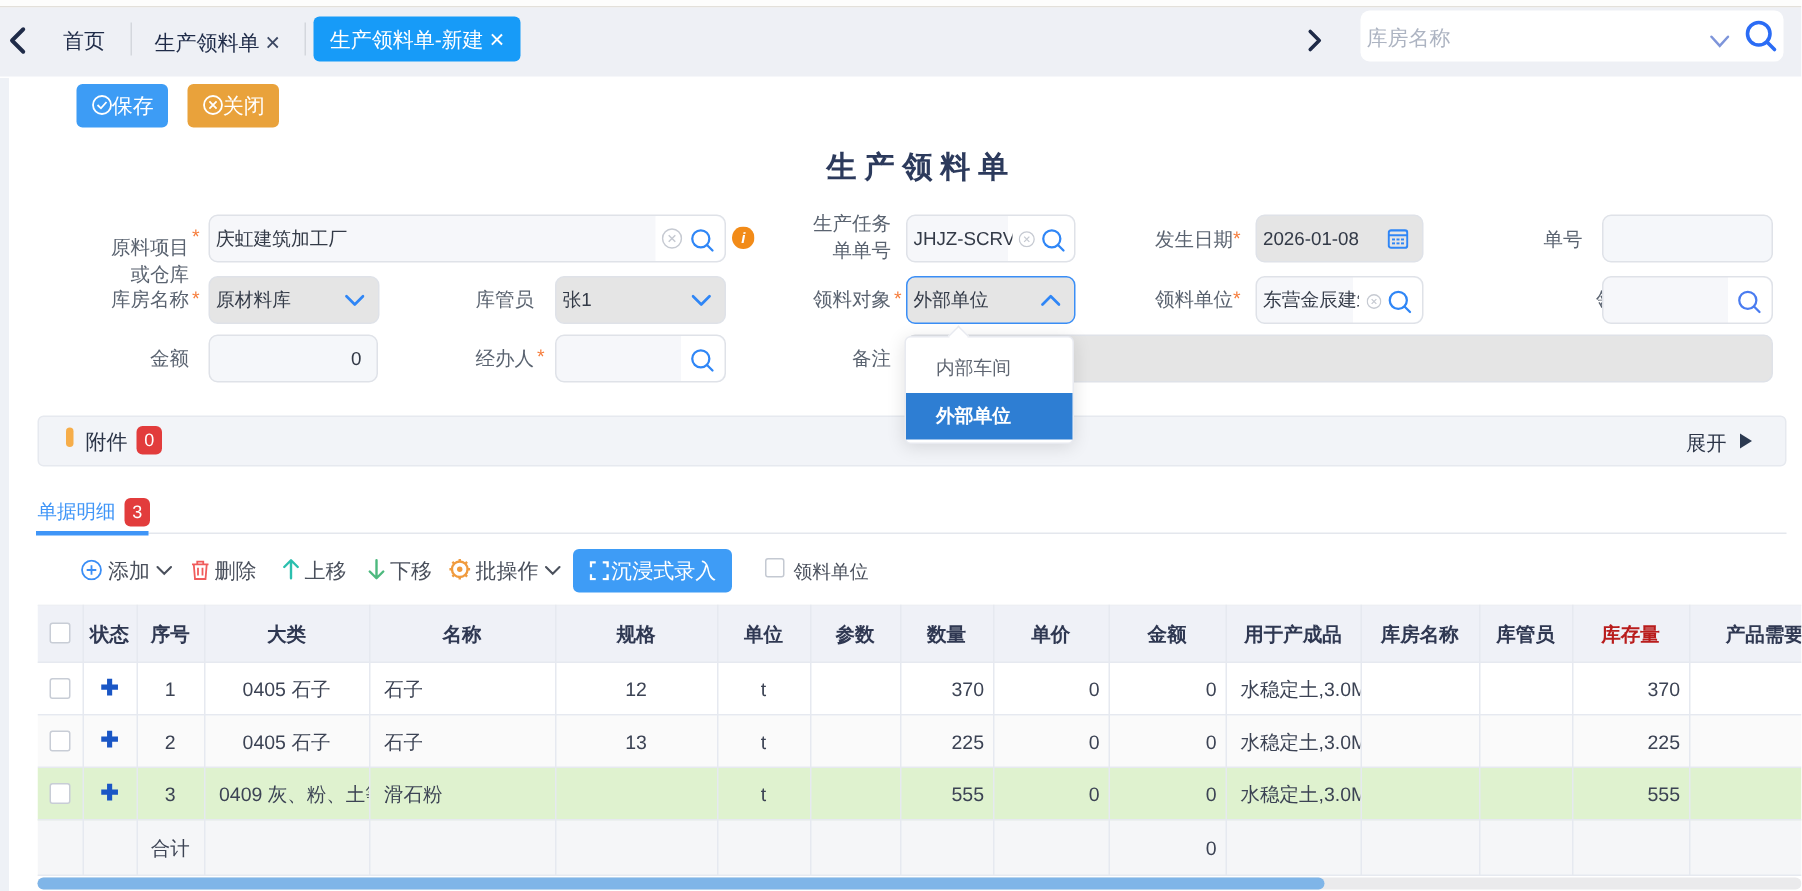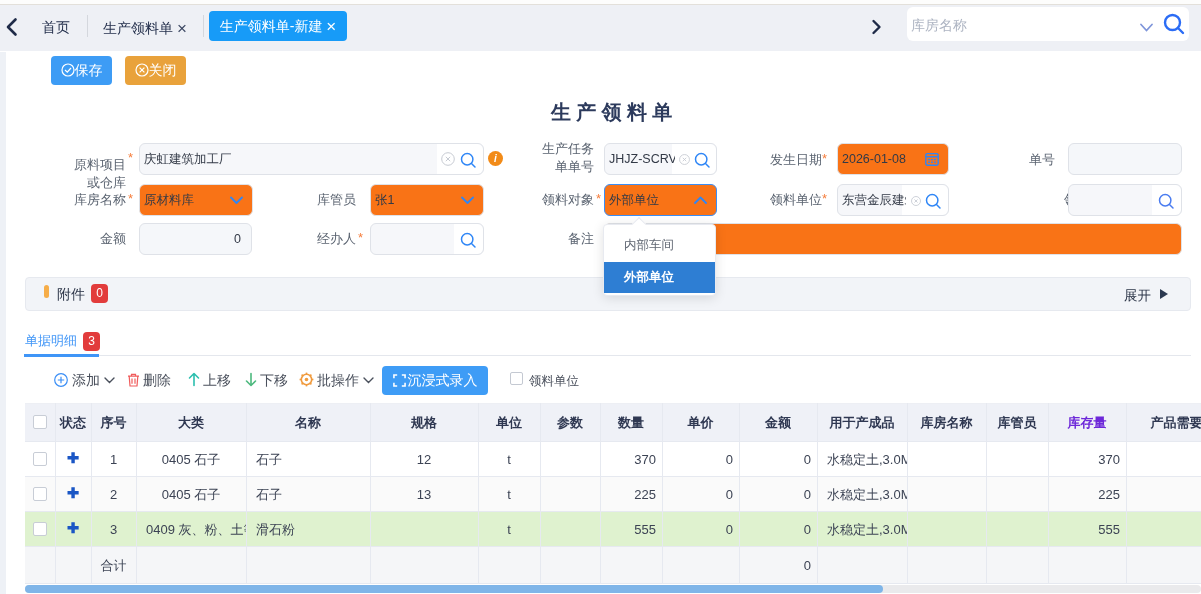--- a/index.html
+++ b/index.html
@@ -26,21 +26,21 @@
 .btn { height:29px; border-radius:4px; color:#fff; font-size:14px; line-height:29px; text-align:center;margin-left:27px; }
 #btn-save { left:24px; top:56px; width:61px; background:#3d9cf5; }
 #btn-close { left:98px; top:56px; width:61px; background:#e9a23b; }
 
 
 #title { left:551px; top:100px; font-size:20px; font-weight:bold; color:#2c3a5c; letter-spacing:5.3px; line-height:24px; white-space:nowrap; }
 
 
 .lbl { font-size:13px; color:#5a6370; text-align:right; line-height:18px; }
 .stab { position:absolute; font-size:13px; color:#f67d3c; }
-.inp { position:absolute; height:32px; border:1px solid #dfe2e8; border-radius:6px; background:#f97316;
+.inp { position:absolute; height:32px; border:1px solid #dfe2e8; border-radius:6px; background:#e5e5e5;
   font-size:12.5px; color:#333a47; line-height:30px; overflow:hidden; }
 .inp.gray { background:#f6f7fa; }
 .suffix { position:absolute; right:0; top:0; bottom:0; background:#fff; border-radius:0 6px 6px 0; }
 .itxt { position:absolute; left:4px; top:0; white-space:nowrap; overflow:hidden; height:30px; }
 
 
 #dd { left:603px; top:224px; width:113px; height:72px; background:#fff; border-radius:4px;
   box-shadow:0 2px 12px rgba(0,0,0,0.12); border:1px solid #e8eaf0; z-index:5; }
 #dd-arrow { left:634px; top:219px; width:10px; height:10px; background:#fff; transform:rotate(45deg);
   border-left:1px solid #e8eaf0; border-top:1px solid #e8eaf0; z-index:6; }
@@ -318,21 +318,21 @@
   <div class="cell" style="left:345px; top:0; width:108px; height:39px; line-height:39px; text-align:center; font-weight:bold; color:#2f3852;">规格</div>
   <div class="cell" style="left:221px; top:0; width:124px; height:39px; line-height:39px; text-align:center; font-weight:bold; color:#2f3852;">名称</div>
   <div class="cell" style="left:453px; top:0; width:62px; height:39px; line-height:39px; text-align:center; font-weight:bold; color:#2f3852;">单位</div>
   <div class="cell" style="left:515px; top:0; width:60px; height:39px; line-height:39px; text-align:center; font-weight:bold; color:#2f3852;">参数</div>
   <div class="cell" style="left:575px; top:0; width:62px; height:39px; line-height:39px; text-align:center; font-weight:bold; color:#2f3852;">数量</div>
   <div class="cell" style="left:637px; top:0; width:77px; height:39px; line-height:39px; text-align:center; font-weight:bold; color:#2f3852;">单价</div>
   <div class="cell" style="left:714px; top:0; width:78px; height:39px; line-height:39px; text-align:center; font-weight:bold; color:#2f3852;">金额</div>
   <div class="cell" style="left:792px; top:0; width:90px; height:39px; line-height:39px; text-align:center; font-weight:bold; color:#2f3852;">用于产成品</div>
   <div class="cell" style="left:882px; top:0; width:79px; height:39px; line-height:39px; text-align:center; font-weight:bold; color:#2f3852;">库房名称</div>
   <div class="cell" style="left:961px; top:0; width:62px; height:39px; line-height:39px; text-align:center; font-weight:bold; color:#2f3852;">库管员</div>
-  <div class="cell" style="left:1023px; top:0; width:78px; height:47px; line-height:39px; text-align:center; font-weight:bold; color:#6d28d9;">库存量</div>
+  <div class="cell" style="left:1023px; top:0; width:78px; height:47px; line-height:39px; text-align:center; font-weight:bold; color:#b91c1c;">库存量</div>
   <div class="cell" style="left:1101px; top:0; width:114px; height:39px; line-height:39px; text-align:center; font-weight:bold; color:#2f3852;">产品需要量</div>
   <div class="abs" style="left:0; top:39px; width:1215px; height:35px; background:#ffffff;"></div>
   <div class="cb" style="left:8px; top:49px;"></div>
   <div class="plus" style="left:30px; top:47px; width:36px; text-align:center;">✚</div>
   <div class="cell" style="left:66px; top:39px; width:45px; height:35px; line-height:35px; text-align:center;  color:#3c4354;">1</div>
   <div class="cell" style="left:111px; top:39px; width:110px; height:35px; line-height:35px; text-align:center;  color:#3c4354;">0405 石子</div>
   <div class="cell" style="left:221px; top:39px; width:124px; height:35px; line-height:35px; text-align:left; padding-left:10px; color:#3c4354;">石子</div>
   <div class="cell" style="left:345px; top:39px; width:108px; height:35px; line-height:35px; text-align:center;  color:#3c4354;">12</div>
   <div class="cell" style="left:453px; top:39px; width:62px; height:35px; line-height:35px; text-align:center;  color:#3c4354;">t</div>
   <div class="cell" style="left:575px; top:39px; width:62px; height:35px; line-height:35px; text-align:right; padding-right:6px; color:#3c4354;">370</div>

